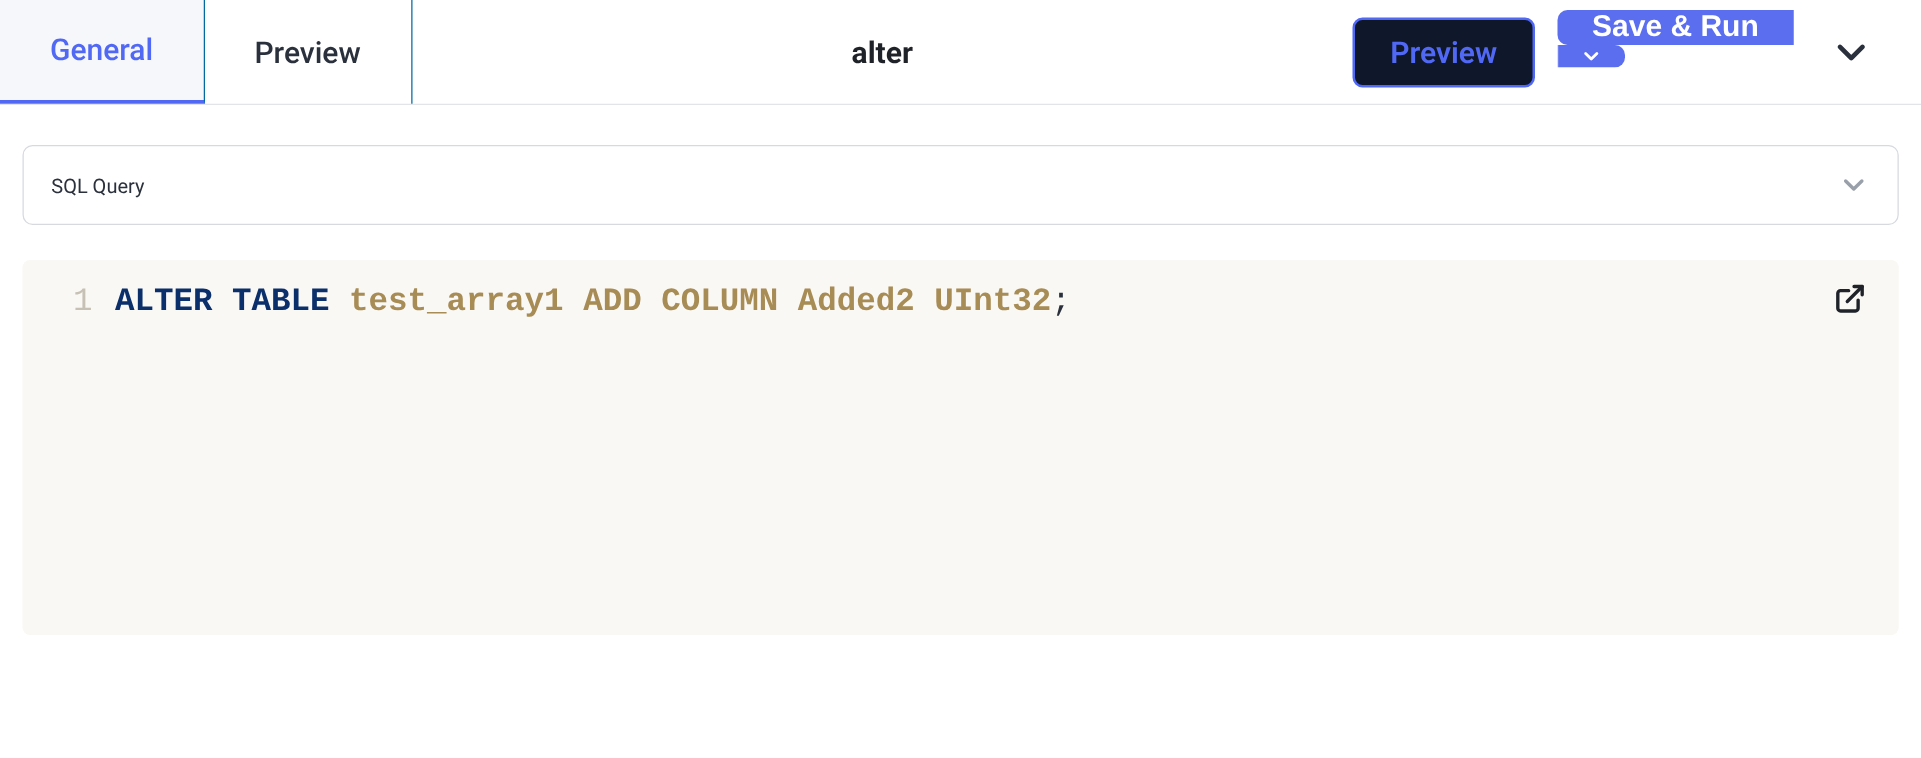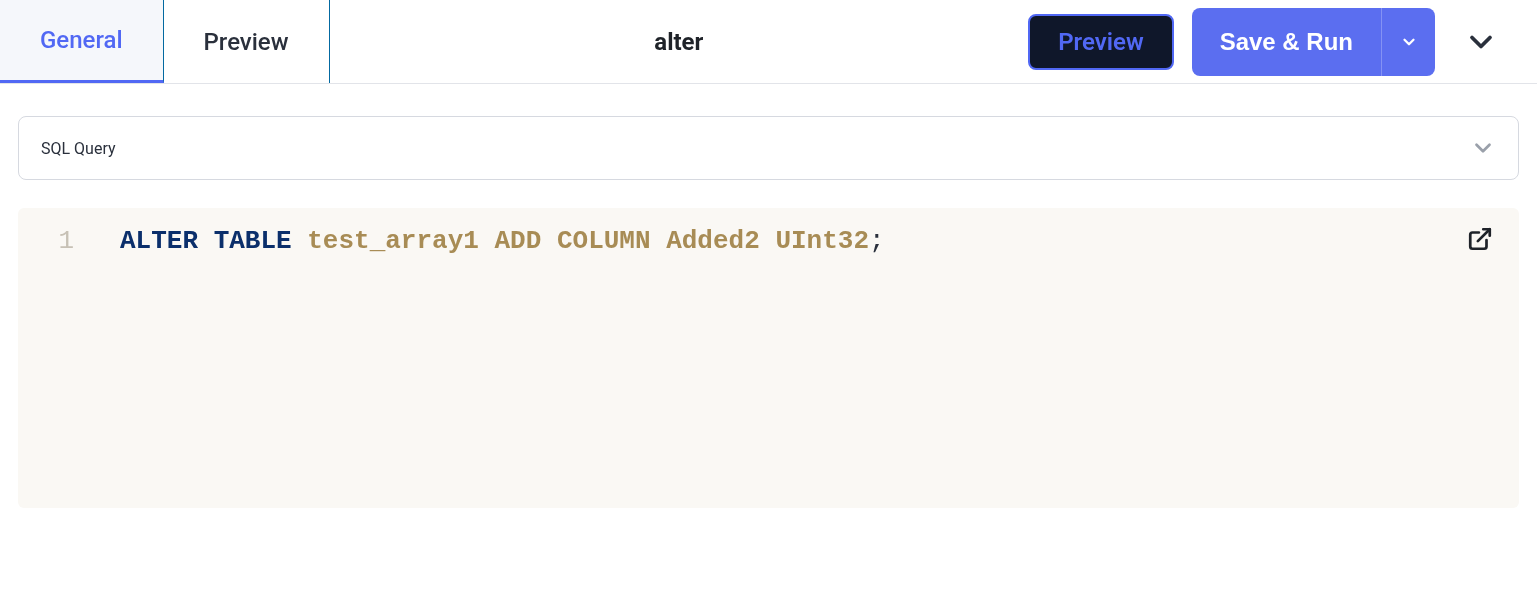--- a/index.html
+++ b/index.html
@@ -65,20 +65,21 @@
     padding: 0 28px;
   }
   .btn-outline {
     background: #0f172a;
     color: #5168f4;
     border: 2px solid #5168f4;
   }
   .btn-primary-group {
     display: flex;
     height: 68px;
+    flex-direction: column;
   }
   .btn-primary {
     background: #5b6ef0;
     color: #ffffff;
     border: none;
     border-radius: 8px 0 0 8px;
     padding: 0 28px;
     display: flex;
     align-items: center;
     justify-content: center;
@@ -144,21 +145,20 @@
   }
   .line-number {
     color: #c7c1b5;
     width: 34px;
     text-align: right;
     margin-right: 18px;
     user-select: none;
   }
   .code {
     white-space: pre;
-    margin-left: 28px;
   }
   .tok-keyword { color: #0b2f6b; font-weight: 700; }
   .tok-ident { color: #a88c55; font-weight: 600; }
   .tok-punct { color: #2a303c; }
   .expand-btn {
     position: absolute;
     top: 18px;
     right: 22px;
     width: 30px;
     height: 30px;

